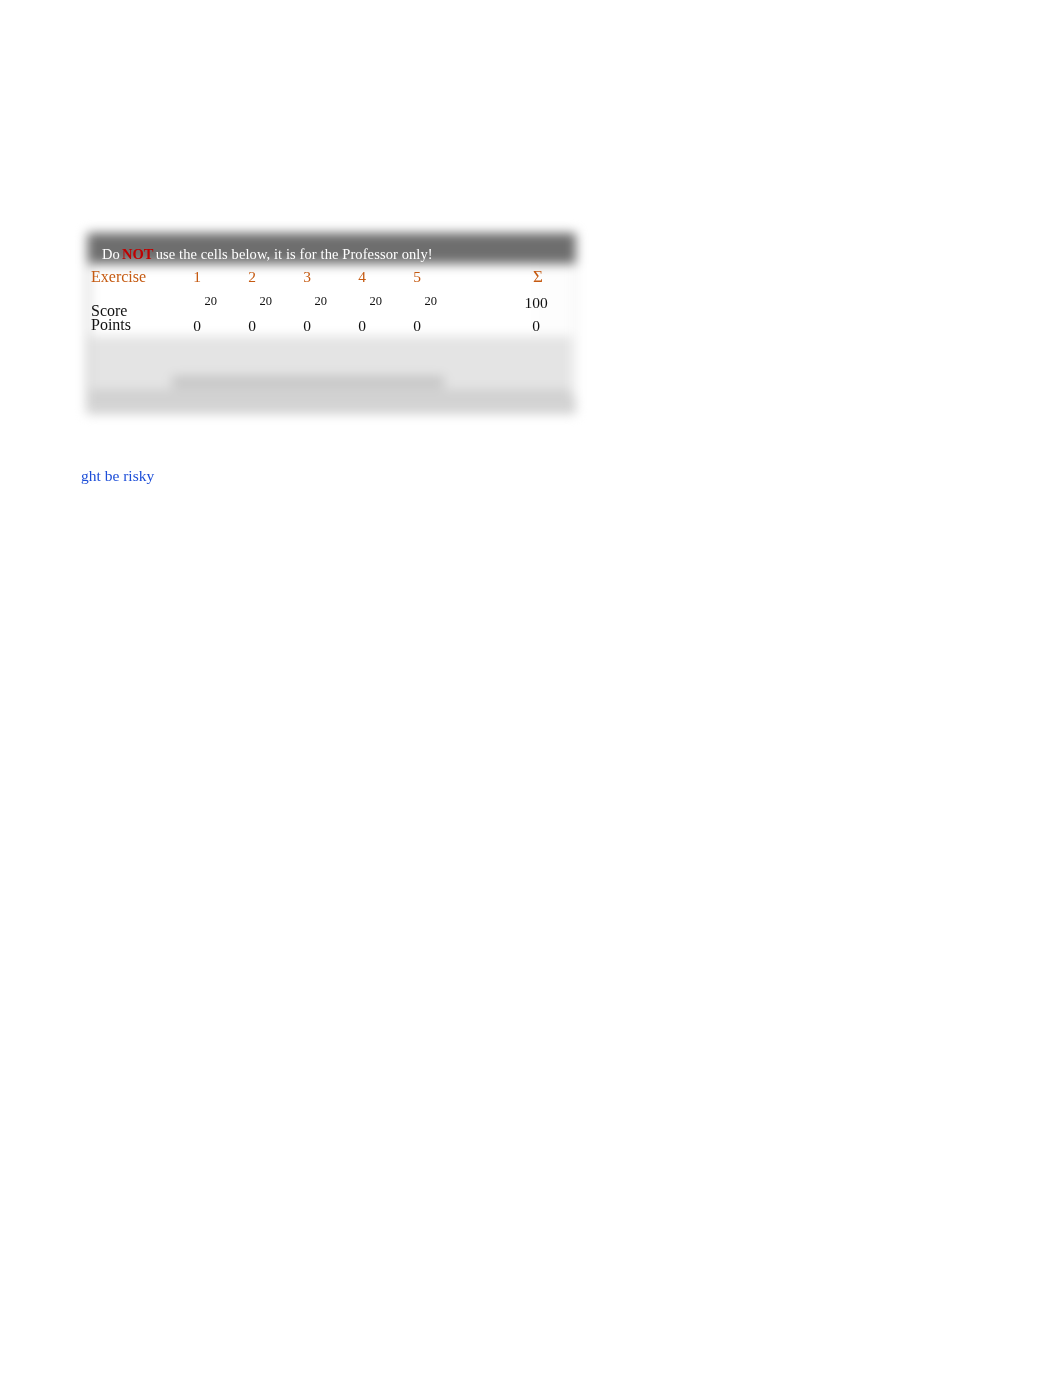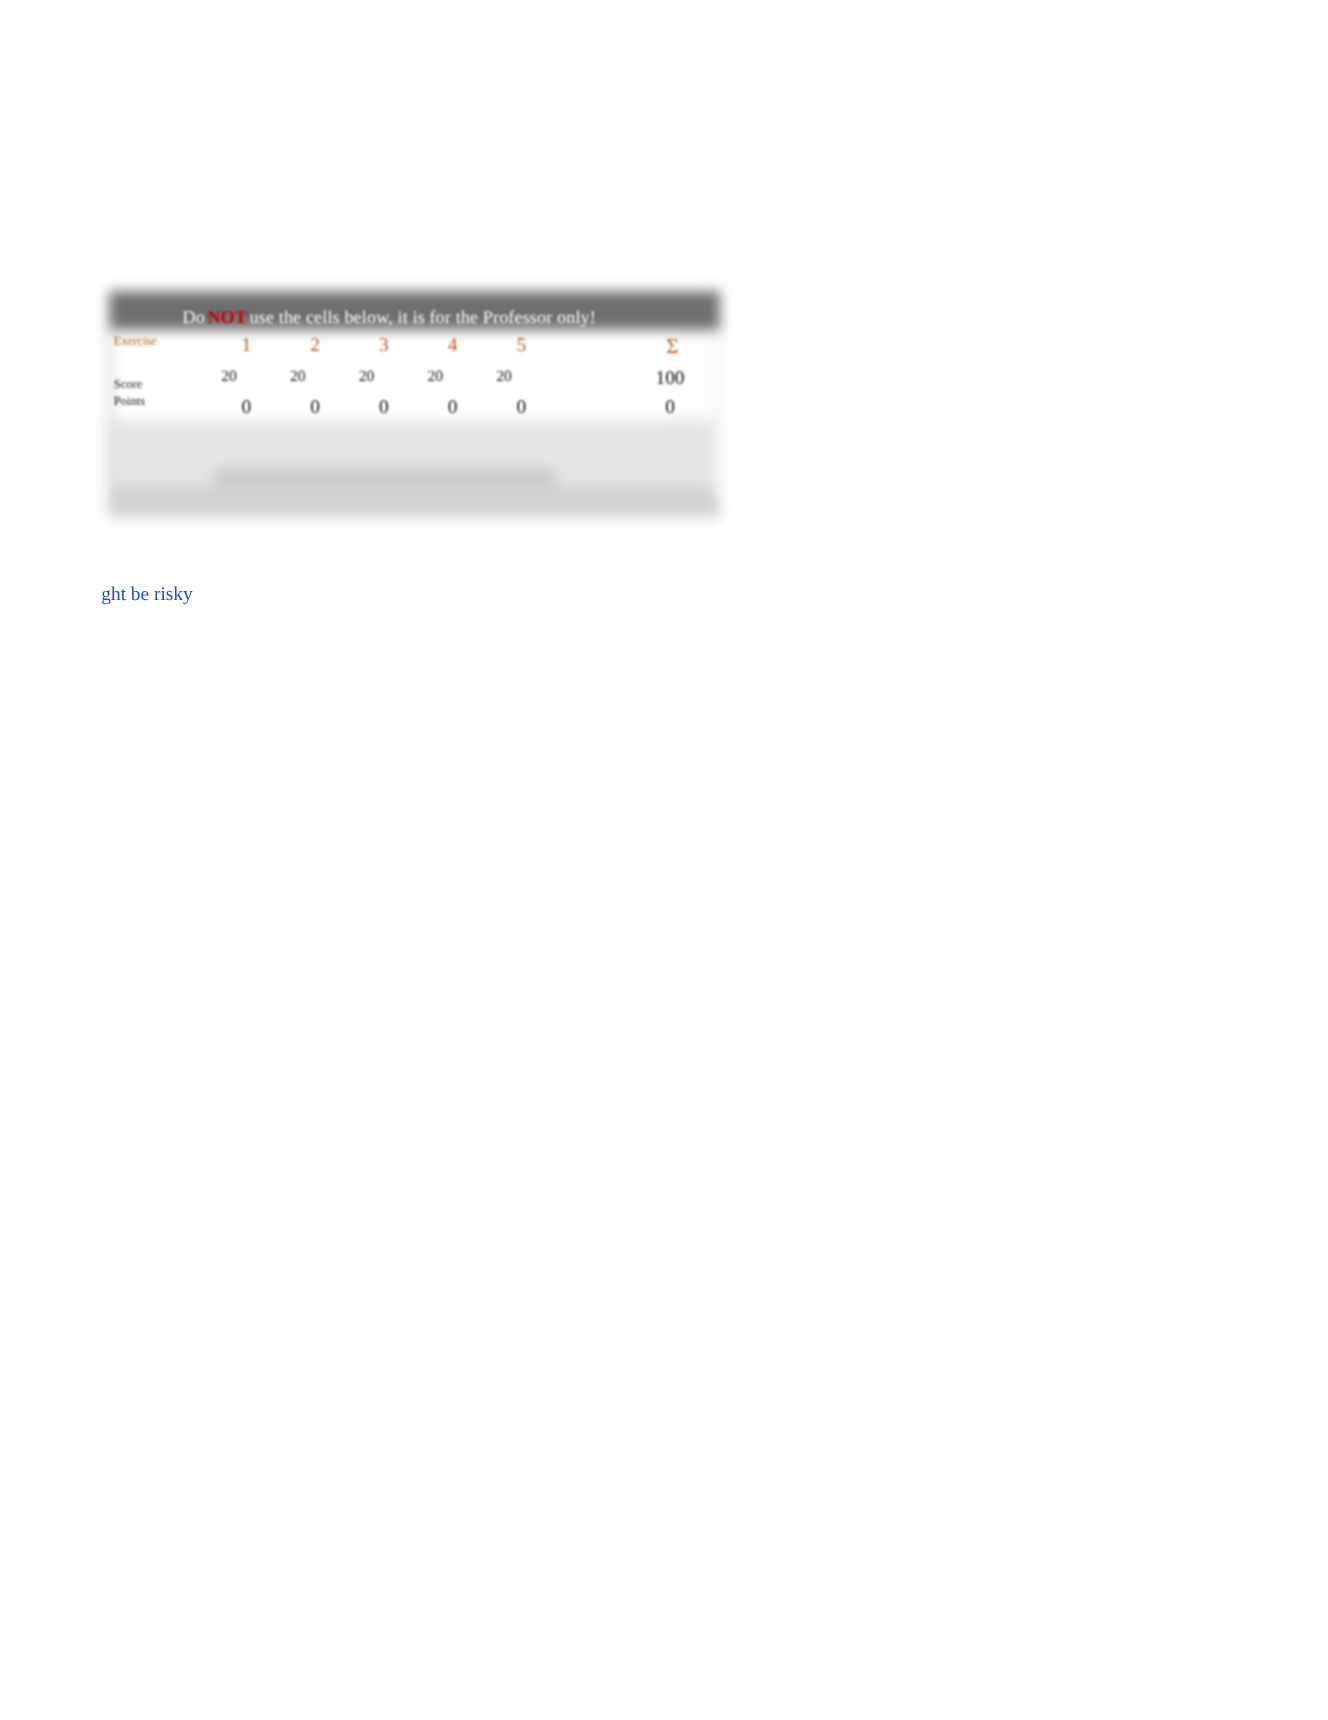--- a/index.html
+++ b/index.html
@@ -117,51 +117,50 @@
 
   
   .notice {
     position: absolute;
     left: 22px;
     top: 22px;
     font-size: 14.5px;
     color: #ffffff;
     white-space: nowrap;
     letter-spacing: 0.1px;
-    margin-left: 44px;
   }
   .notice .not {
     color: #C00000;
     font-weight: bold;
     margin: 0 2px;
   }
 
   
   .rowlabel {
     position: absolute;
     left: 11px;
-    font-size: 10px;
+    font-size: 16px;
     color: #111111;
     white-space: nowrap;
   }
   .rowlabel.accent {
     color: #C55A11;
   }
 
   .colhdr {
     position: absolute;
     width: 40px;
     text-align: center;
     font-size: 15.5px;
     color: #C55A11;
   }
   .val-small {
     position: absolute;
     width: 40px;
-    text-align: left;
+    text-align: right;
     font-size: 12.5px;
     color: #111111;
   }
   .val-big {
     position: absolute;
     width: 40px;
     text-align: center;
     font-size: 15.5px;
     color: #111111;
   }

